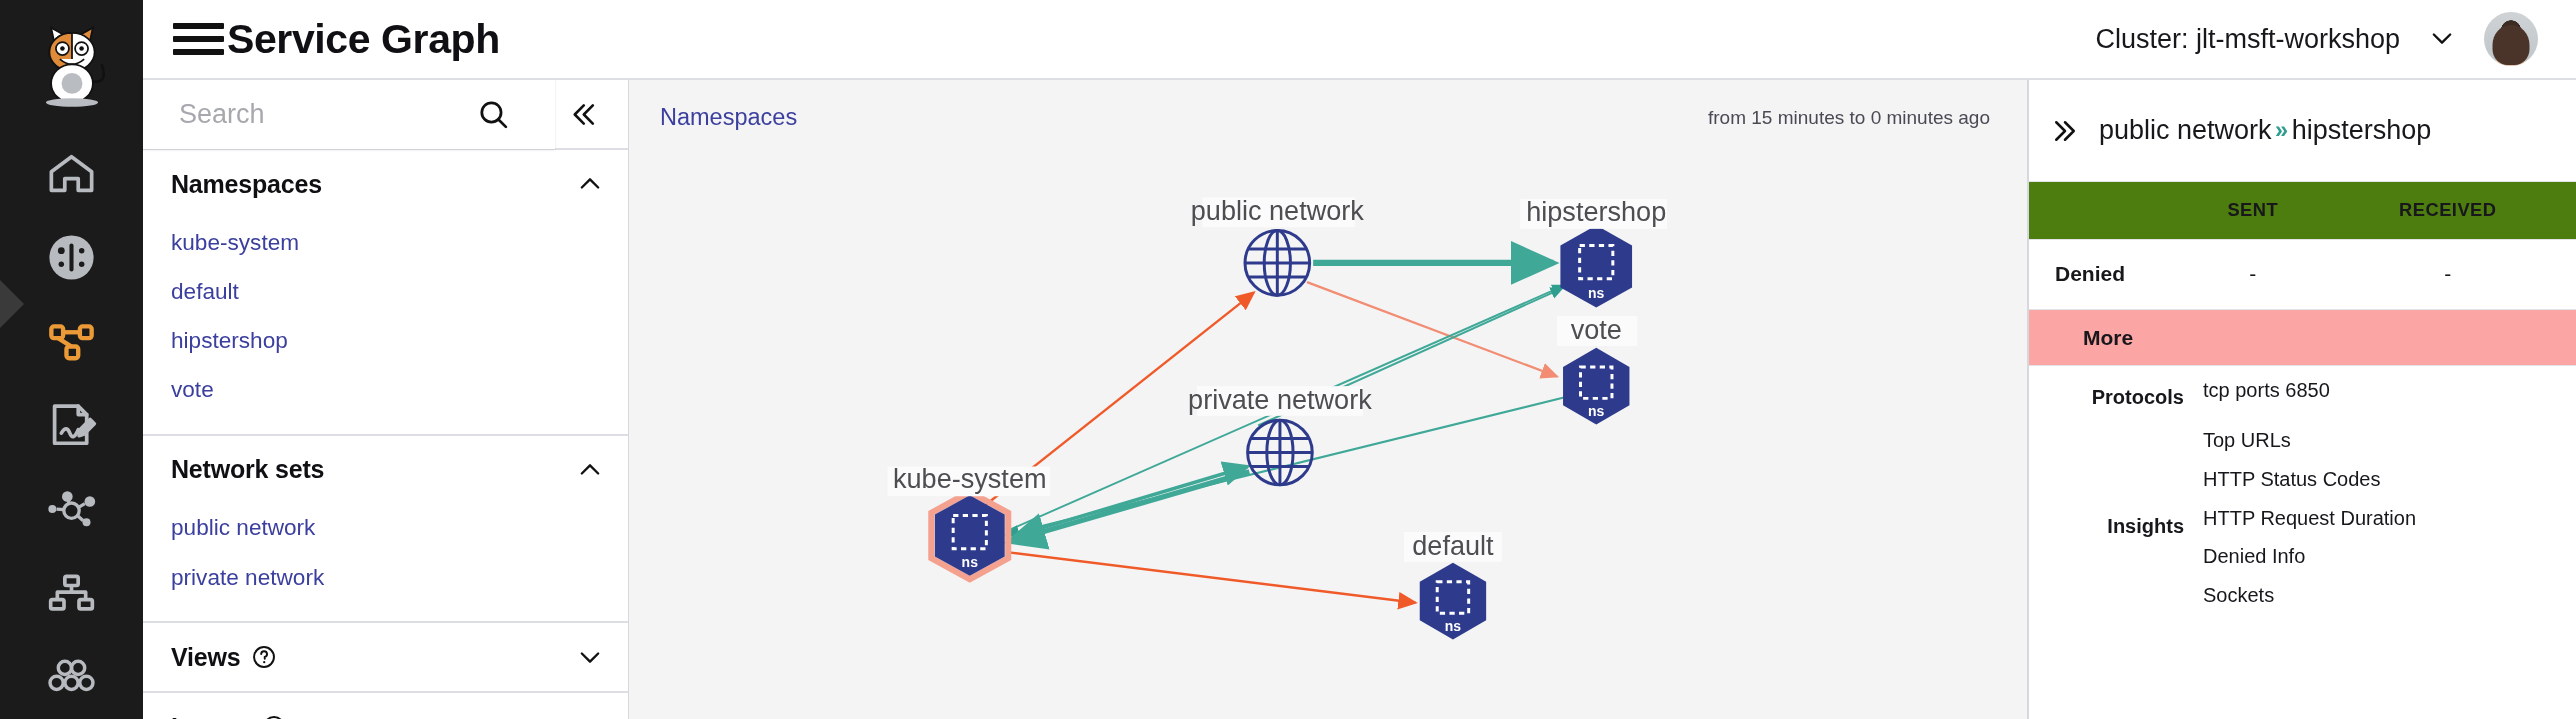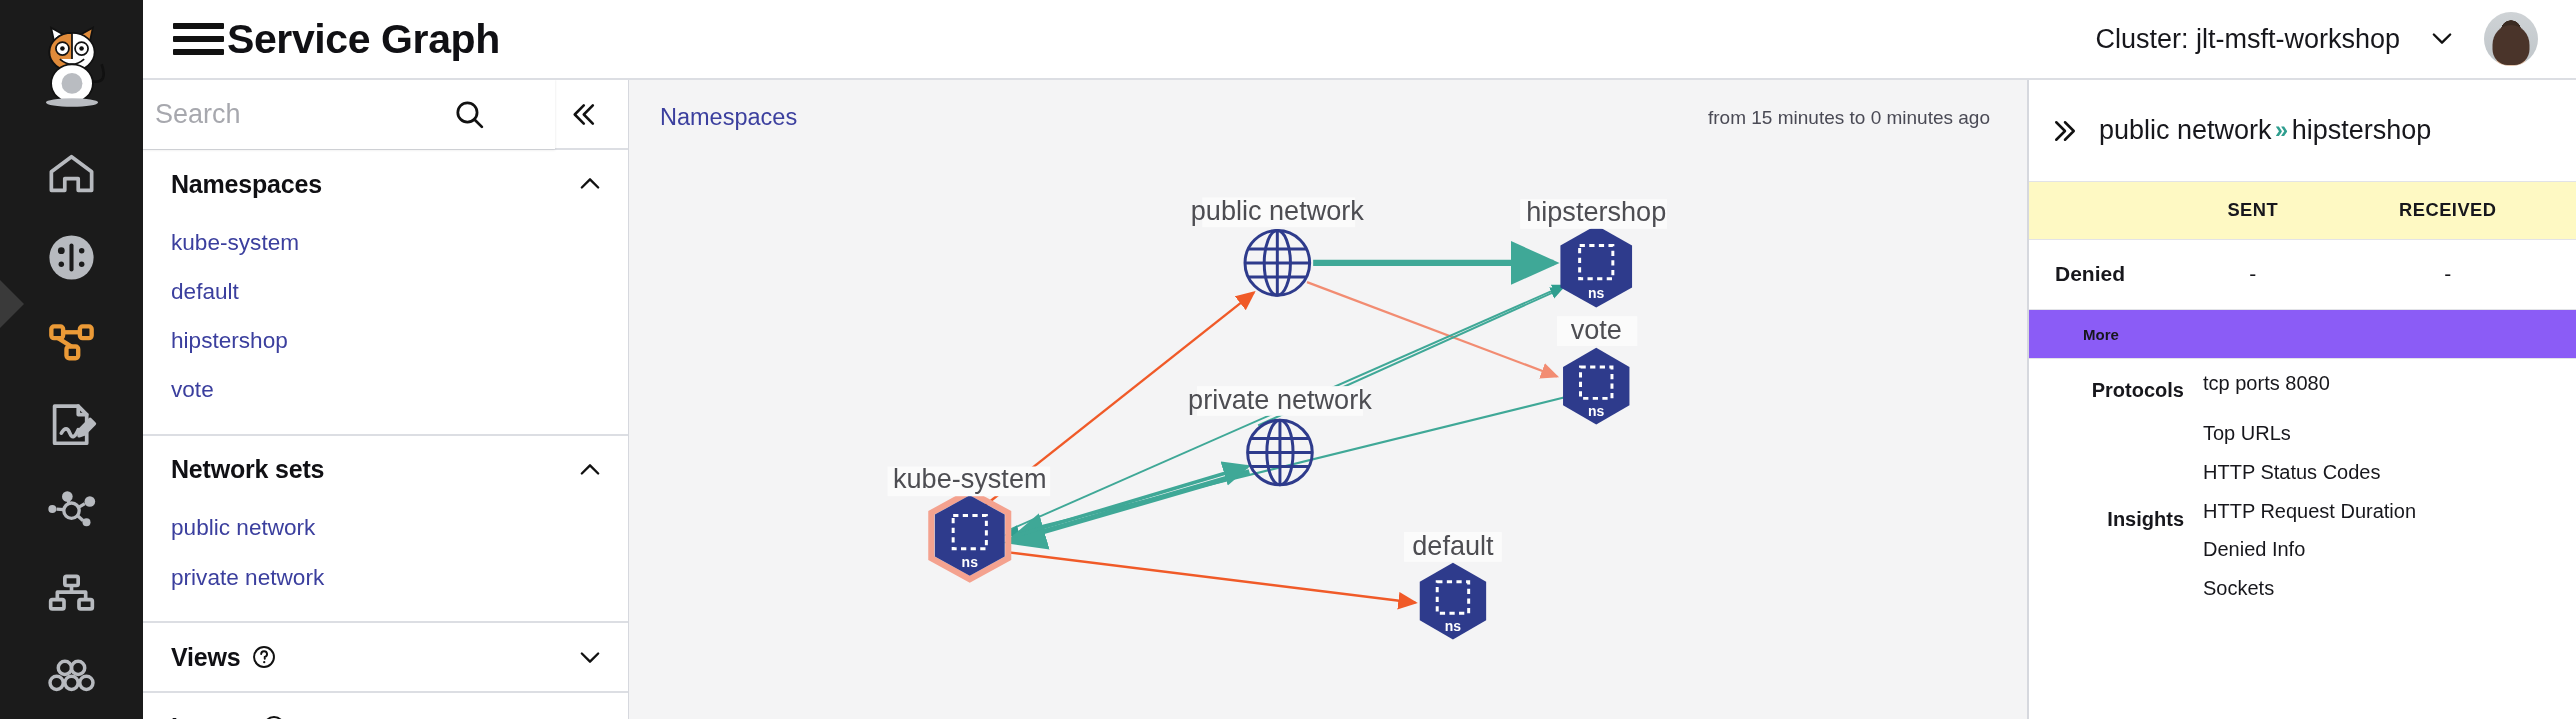--- a/index.html
+++ b/index.html
@@ -36,21 +36,21 @@
     width: 486px; flex: 0 0 486px; height: 719px; background: #ffffff;
     border-right: 1.7px solid #d6d8de; display: flex; flex-direction: column;
   }
   .search-row {
     height: 70px; display: flex; align-items: center;
     border-bottom: 2.6px solid #dcdee3; padding: 0 19px 0 0;
     position: relative;
   }
   .search-box {
     flex: 1; height: 70px; display: flex; align-items: center;
-    background: #fff; padding-left: 12px;
+    background: #fff; padding-left: 36px;
     box-shadow: 0 0.9px 2.6px rgba(0,0,0,0.10);
   }
   .search-input {
     border: none; outline: none; font-size: 27px; color: #25252d;
     font-family: "Liberation Sans", sans-serif; background: transparent;
     width: 287px; height: 40px;
   }
   .search-input::placeholder { color: #a7a8ae; }
   .search-icon-btn { width: 54px; display:flex; align-items:center; justify-content:center; cursor:pointer;}
   .collapse-btn { width: 54px; display:flex; align-items:center; justify-content:center; cursor:pointer;}
@@ -101,33 +101,33 @@
   }
   .detail-head {
     height: 101px; display: flex; align-items: center; padding: 0 22.6px 0 21px;
   }
   .detail-expand { margin-right: 19px; display:flex; align-items:center; cursor:pointer;}
   .detail-title { font-size: 27px; color: #17171c; display: flex; align-items: center; }
   .detail-title .arrow { color: #2f9e8f; margin: 0 3.5px; font-size: 23.5px; font-weight: bold; }
 
   .tbl { width: 100%; border-collapse: collapse; }
   .tbl thead th {
-    background: #fef9c3; font-size: 18.3px; font-weight: bold; color: #17171c;
+    background: #4d7c0f; font-size: 18.3px; font-weight: bold; color: #17171c;
     letter-spacing: 0.5px; padding: 17.4px 0; text-align: center;
     border-top: 1.7px solid #e2e3e7; border-bottom: 1.7px solid #e2e3e7;
   }
   .tbl thead th.lbl { width: 157px; }
   .tbl tbody td {
     font-size: 21px; color: #17171c; padding: 22.6px 0; text-align: center;
     border-bottom: 1.7px solid #e2e3e7; background: #fff;
   }
   .tbl tbody td.lbl { font-weight: bold; text-align: left; padding-left: 26px; }
 
   .more-bar {
-    background: #8b5cf6; font-size: 15px; font-weight: bold; color: #17171c;
+    background: #fca5a5; font-size: 21px; font-weight: bold; color: #17171c;
     padding: 15.7px 0 15.7px 54px; border-bottom: 1.7px solid #e2e3e7;
   }
   .kv { display: flex; padding: 12.2px 0 0 0; align-items: center; }
   .kv-key {
     width: 174px; text-align: right; font-size: 20px; font-weight: bold;
     color: #17171c; padding-right: 19px; flex: 0 0 174px;
   }
   .kv-val { font-size: 20px; color: #17171c; }
   .kv-val div { padding-bottom: 15.7px; }
   .kv-val div.link { cursor: pointer; }
@@ -507,21 +507,21 @@
           <td>-</td>
         </tr>
       </tbody>
     </table>
 
     <div class="more-bar">More</div>
 
     <div class="kv">
       <div class="kv-key">Protocols</div>
       <div class="kv-val">
-        <div>tcp ports 8080</div>
+        <div>tcp ports 6850</div>
       </div>
     </div>
 
     <div class="kv">
       <div class="kv-key">Insights</div>
       <div class="kv-val">
         <div class="link">Top URLs</div>
         <div class="link">HTTP Status Codes</div>
         <div class="link">HTTP Request Duration</div>
         <div class="link">Denied Info</div>

